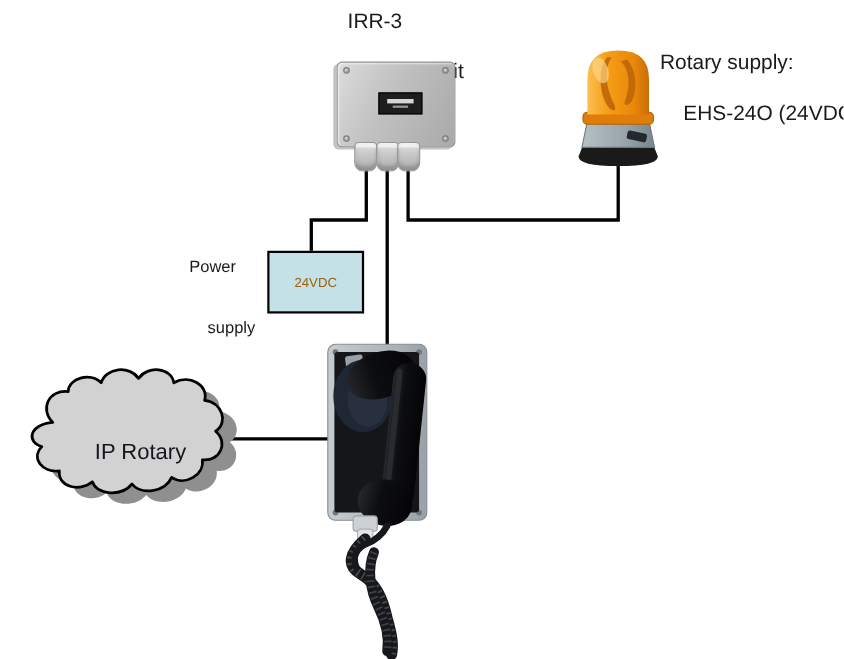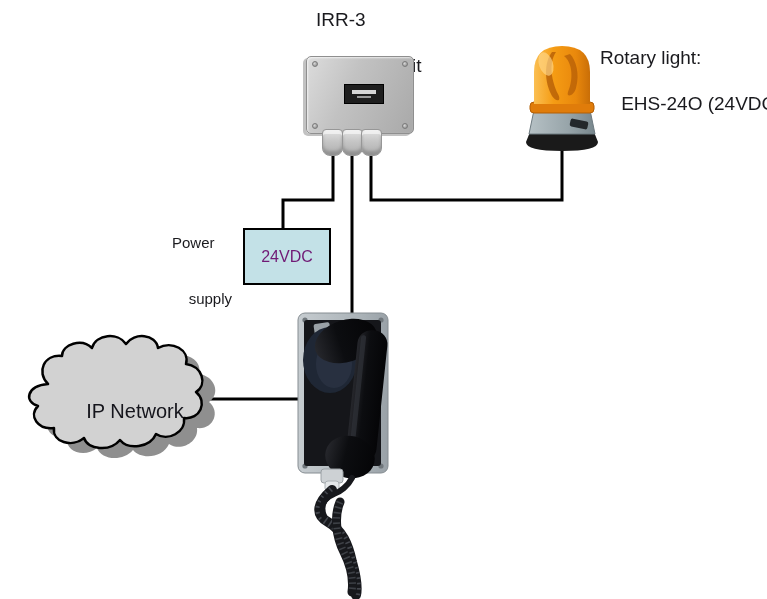--- a/index.html
+++ b/index.html
@@ -15,21 +15,21 @@
   .lbl-network{left:64px;top:377px;font-size:20px;color:#15151c;}
 
   
   svg.wires{left:0;top:0;}
 
   
   .psu{
     left:243px;top:228px;width:88px;height:57px;box-sizing:border-box;
     background:#c3e1e7;border:2px solid #000;
     display:flex;align-items:center;justify-content:center;
-    font-size:16px;color:#701a75;text-align:right;
+    font-size:12px;color:#a16207;text-align:right;
   }
 
   
   .relay-body{
     left:306px;top:56px;width:106px;height:76px;border-radius:5px;
     background:linear-gradient(115deg,#dcdcdc 0%,#c2c2c2 40%,#a9a9a9 100%);
     border:1px solid #8f8f8f;
     box-shadow:-3px 2px 0 rgba(120,120,120,.45), inset 1px 1px 2px rgba(255,255,255,.7);
   }
   .screw{position:absolute;width:6px;height:6px;border-radius:50%;
@@ -100,21 +100,21 @@
     <path d="M8,90 L4,100 Q4,109 40,109 Q76,109 76,100 L72,90 Z" fill="#1a1a1a"></path>
     <path d="M12,68 L68,68 L73,92 L7,92 Z" fill="url(#base)" stroke="#6d7a80" stroke-width="1"></path>
     <rect x="48" y="78" width="18" height="8" rx="2" transform="rotate(12 57 82)" fill="#23282b"></rect>
     <rect x="8" y="60" width="64" height="11" rx="4" fill="#e07c0a" stroke="#b35f05" stroke-width="1"></rect>
     <path d="M12,62 L12,30 Q12,4 40,4 Q68,4 68,30 L68,62 Z" fill="url(#dome)"></path>
     <path d="M34,10 C26,22 30,40 36,52 C40,60 34,60 30,54 C22,40 22,20 30,10 Z" fill="#b05a06" opacity="0.75"></path>
     <path d="M42,14 C50,20 52,36 46,50 C44,56 52,54 54,46 C58,32 54,18 48,12 Z" fill="#a85405" opacity="0.6"></path>
     <ellipse cx="24" cy="22" rx="7" ry="12" fill="#ffd98c" opacity="0.65" transform="rotate(-18 24 22)"></ellipse>
   </svg>
 
-  <div class="abs label lbl-rotary"><span>Rotary light:</span><br>
+  <div class="abs label lbl-rotary"><span>Rotary supply:</span><br>
     <span>EHS-24O (24VDC)</span>
   </div>
 
   <div class="abs label lbl-power"><span>Power</span><br>
     <span>supply</span>
   </div>
 
   <div class="abs psu">
     <span>24VDC</span>
   </div>
@@ -125,21 +125,21 @@
         C124,10 146,12 148,26 C162,18 180,28 176,42 C192,44 198,62 186,70 C198,80 190,98 174,96
         C176,110 158,120 146,112 C140,126 118,128 110,118 C100,130 78,128 74,116
         C62,126 42,120 44,106 C28,108 18,94 28,84 C14,80 16,64 38,62 Z"></path>
     </g>
     <path fill="#d2d2d2" stroke="#000" stroke-width="2.5" stroke-linejoin="round" d="M38,62 C26,50 34,32 52,34 C52,22 72,16 82,26 C86,12 108,10 116,22
         C124,10 146,12 148,26 C162,18 180,28 176,42 C192,44 198,62 186,70 C198,80 190,98 174,96
         C176,110 158,120 146,112 C140,126 118,128 110,118 C100,130 78,128 74,116
         C62,126 42,120 44,106 C28,108 18,94 28,84 C14,80 16,64 38,62 Z"></path>
   </svg>
   <div class="abs label lbl-network">
-    <span>IP Network</span>
+    <span>IP Rotary</span>
   </div>
 
   <svg class="phone abs" width="112" height="293" viewBox="0 0 112 293">
     <defs>
       <linearGradient id="plate" x1="0" y1="0" x2="1" y2="0">
         <stop offset="0" stop-color="#c6ccd0"></stop>
         <stop offset="0.7" stop-color="#aab2b7"></stop>
         <stop offset="1" stop-color="#99a1a7"></stop>
       </linearGradient>
       <linearGradient id="hand" x1="0" y1="0" x2="1" y2="0">

